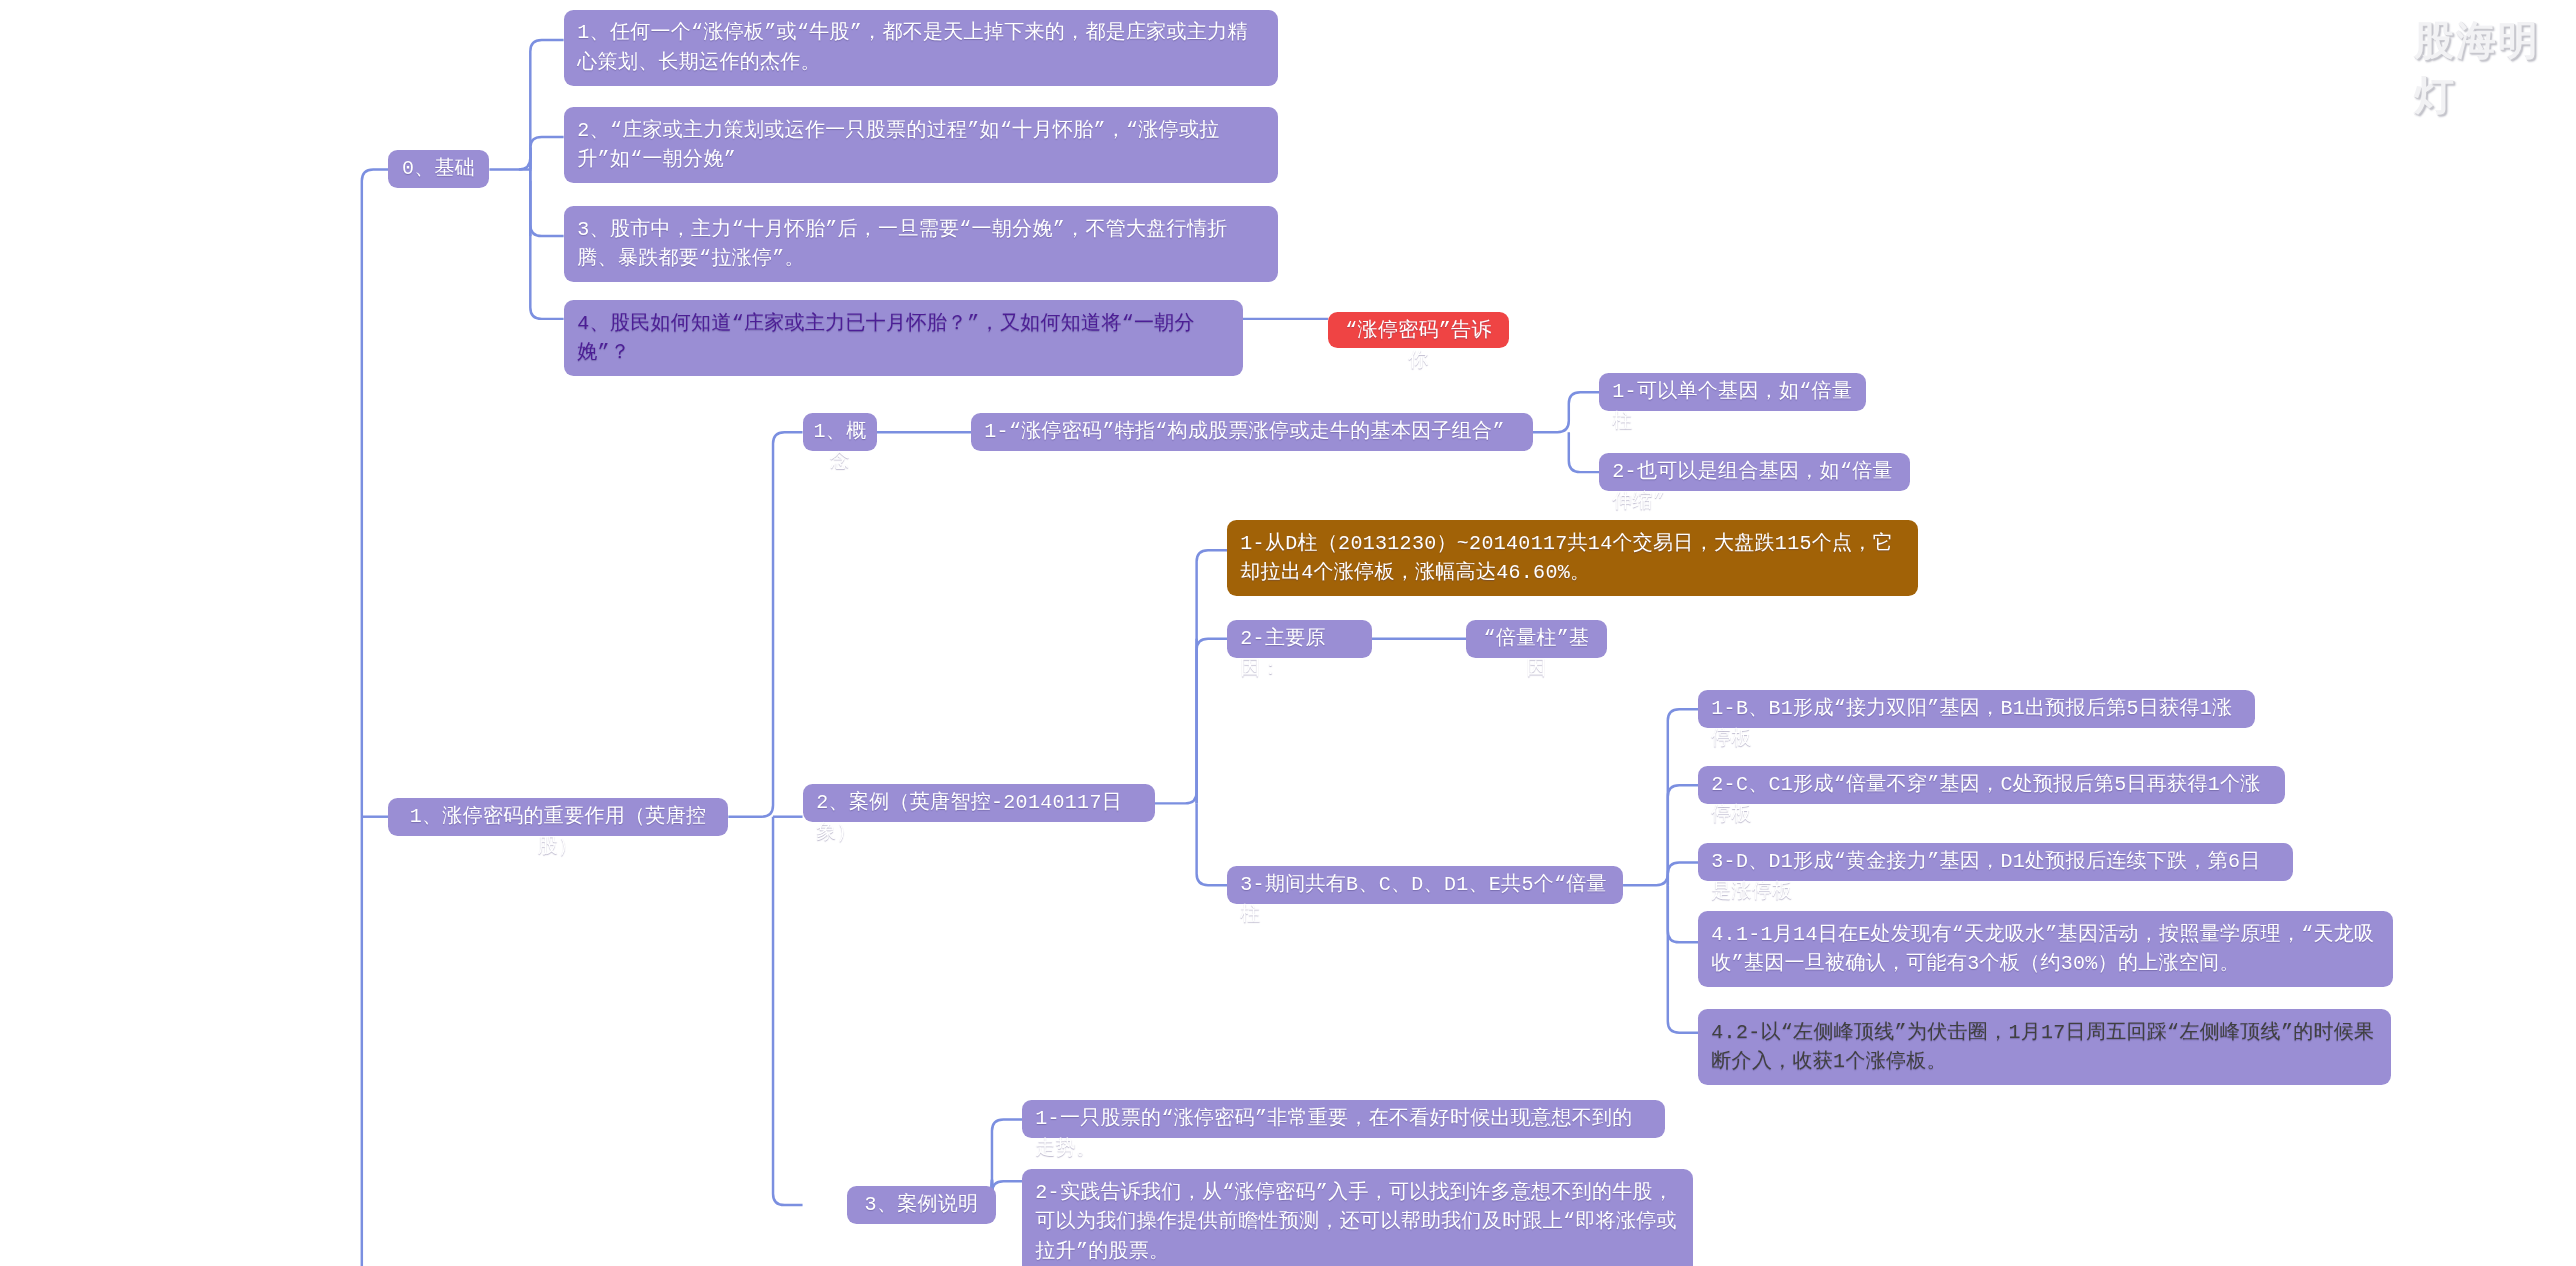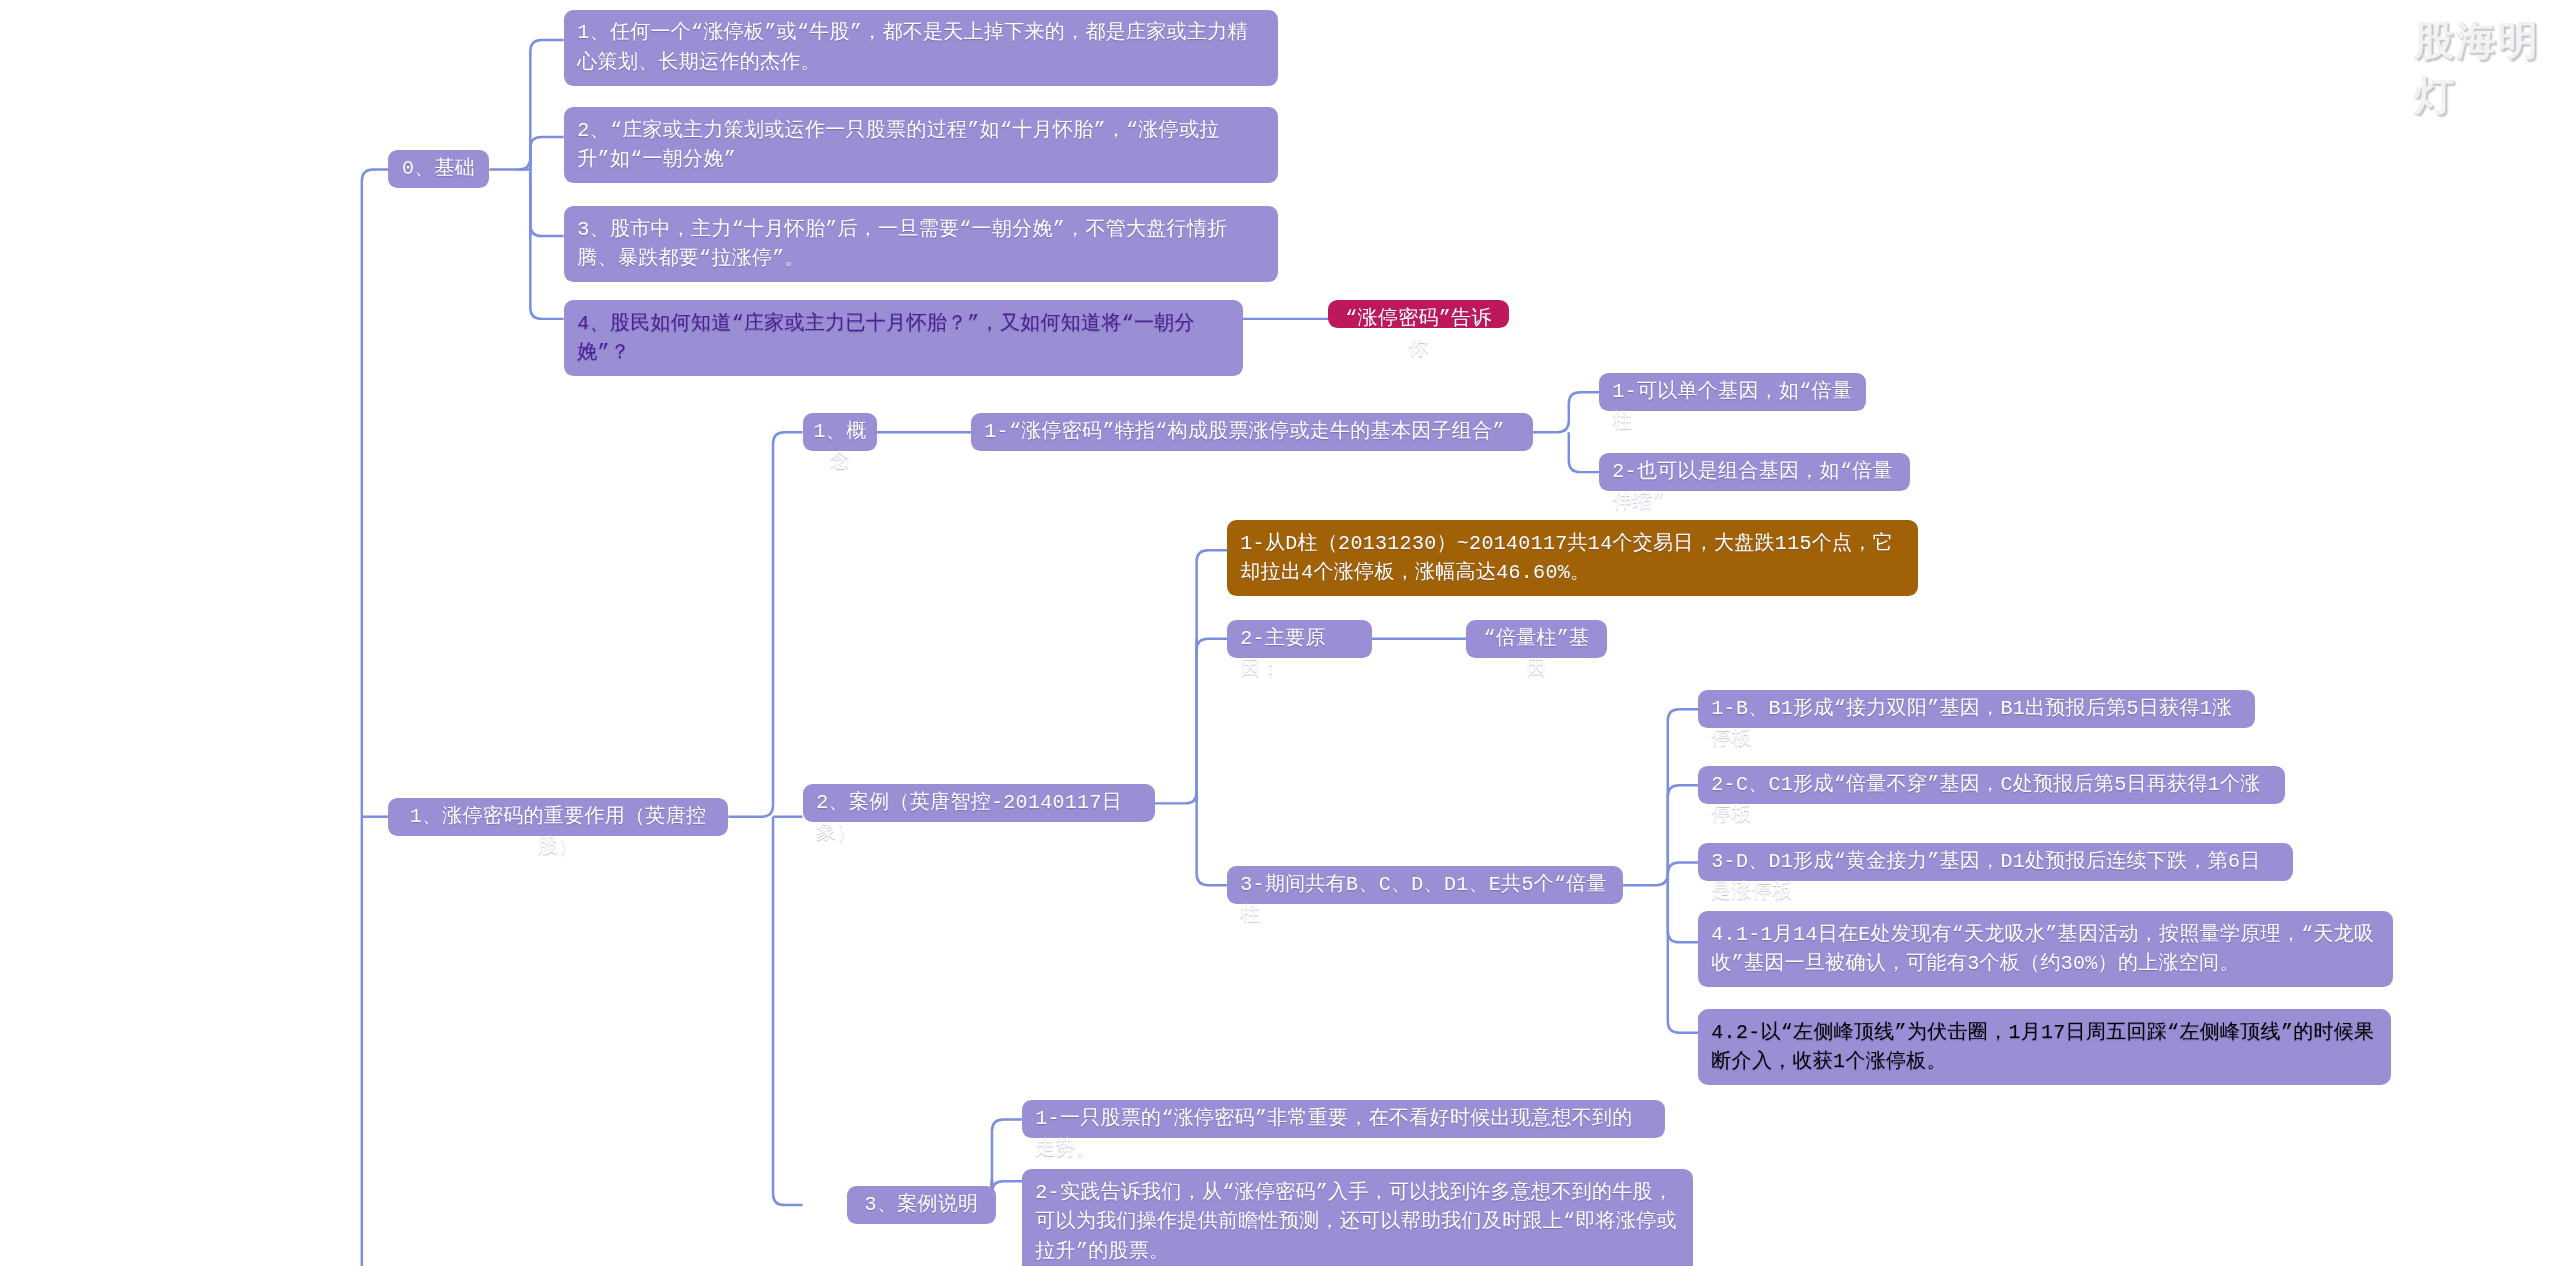--- a/index.html
+++ b/index.html
@@ -103,21 +103,21 @@
   <div class="node center" style="left: 388px; top: 150px; width: 101px; height: 38px; padding: 3.8px 9.5px; line-height: 30.5px; background: rgb(154, 142, 212); color: rgb(255, 255, 255);">0、基础</div>
 
   <div class="node" style="left: 564px; top: 9.5px; width: 714px; background: rgb(154, 142, 212); color: rgb(255, 255, 255);">1、任何一个“涨停板”或“牛股”，都不是天上掉下来的，都是庄家或主力精心策划、长期运作的杰作。</div>
 
   <div class="node" style="left: 564px; top: 107px; width: 714px; background: rgb(154, 142, 212); color: rgb(255, 255, 255);">2、“庄家或主力策划或运作一只股票的过程”如“十月怀胎”，“涨停或拉升”如“一朝分娩”</div>
 
   <div class="node" style="left: 564px; top: 206px; width: 714px; background: rgb(154, 142, 212); color: rgb(255, 255, 255);">3、股市中，主力“十月怀胎”后，一旦需要“一朝分娩”，不管大盘行情折腾、暴跌都要“拉涨停”。</div>
 
   <div class="node" style="left: 564px; top: 300px; width: 679px; background: rgb(154, 142, 212); color: #4c1d95;">4、股民如何知道“庄家或主力已十月怀胎？”，又如何知道将“一朝分娩”？</div>
 
-  <div class="node center" style="left: 1328px; top: 300px; width: 181px; height: 28px; padding: 3.8px 9.5px; line-height: 30.5px; background: #be185d; color: rgb(255, 255, 255);">“涨停密码”告诉你</div>
+  <div class="node center" style="left: 1328px; top: 312px; width: 181px; height: 36px; padding: 3.8px 9.5px; line-height: 30.5px; background: #ef4444; color: rgb(255, 255, 255);">“涨停密码”告诉你</div>
 
   <div class="node center" style="left: 388px; top: 798px; width: 340px; height: 38px; padding: 3.8px 9.5px; line-height: 30.5px; background: rgb(154, 142, 212); color: rgb(255, 255, 255);">1、涨停密码的重要作用（英唐控股）</div>
 
   <div class="node center" style="left: 803px; top: 413px; width: 74px; height: 38px; padding: 3.8px 9.5px; line-height: 30.5px; background: rgb(154, 142, 212); color: rgb(255, 255, 255);">1、概念</div>
 
   <div class="node" style="left: 971px; top: 413px; width: 562px; height: 38px; padding: 3.8px 13.3px; line-height: 30.5px; background: rgb(154, 142, 212); color: rgb(255, 255, 255);">1-“涨停密码”特指“构成股票涨停或走牛的基本因子组合”</div>
 
   <div class="node" style="left: 1599px; top: 373px; width: 267px; height: 38px; padding: 3.8px 13.3px; line-height: 30.5px; background: rgb(154, 142, 212); color: rgb(255, 255, 255);">1-可以单个基因，如“倍量柱</div>
 
   <div class="node" style="left: 1599px; top: 453px; width: 311px; height: 38px; padding: 3.8px 13.3px; line-height: 30.5px; background: rgb(154, 142, 212); color: rgb(255, 255, 255);">2-也可以是组合基因，如“倍量伸缩”</div>
@@ -133,21 +133,21 @@
   <div class="node" style="left: 1227px; top: 866px; width: 396px; height: 38px; padding: 3.8px 13.3px; line-height: 30.5px; background: rgb(154, 142, 212); color: rgb(255, 255, 255);">3-期间共有B、C、D、D1、E共5个“倍量柱</div>
 
   <div class="node" style="left: 1698px; top: 690px; width: 557px; height: 38px; padding: 3.8px 13.3px; line-height: 30.5px; background: rgb(154, 142, 212); color: rgb(255, 255, 255);">1-B、B1形成“接力双阳”基因，B1出预报后第5日获得1涨停板</div>
 
   <div class="node" style="left: 1698px; top: 766px; width: 587px; height: 38px; padding: 3.8px 13.3px; line-height: 30.5px; background: rgb(154, 142, 212); color: rgb(255, 255, 255);">2-C、C1形成“倍量不穿”基因，C处预报后第5日再获得1个涨停板</div>
 
   <div class="node" style="left: 1698px; top: 843px; width: 595px; height: 38px; padding: 3.8px 13.3px; line-height: 30.5px; background: rgb(154, 142, 212); color: rgb(255, 255, 255);">3-D、D1形成“黄金接力”基因，D1处预报后连续下跌，第6日是涨停板</div>
 
   <div class="node" style="left: 1698px; top: 911px; width: 695px; background: rgb(154, 142, 212); color: rgb(255, 255, 255);">4.1-1月14日在E处发现有“天龙吸水”基因活动，按照量学原理，“天龙吸收”基因一旦被确认，可能有3个板（约30%）的上涨空间。</div>
 
-  <div class="node" style="left: 1698px; top: 1009px; width: 693px; background: rgb(154, 142, 212); color: #000000; border-radius: 10px;">4.2-以“左侧峰顶线”为伏击圈，1月17日周五回踩“左侧峰顶线”的时候果断介入，收获1个涨停板。</div>
+  <div class="node" style="left: 1698px; top: 1009px; width: 693px; background: rgb(154, 142, 212); color: #404040;">4.2-以“左侧峰顶线”为伏击圈，1月17日周五回踩“左侧峰顶线”的时候果断介入，收获1个涨停板。</div>
 
   <div class="node center" style="left: 803px; top: 1186px; width: 149px; height: 38px; padding: 3.8px 9.5px; line-height: 30.5px; background: rgb(154, 142, 212); color: rgb(255, 255, 255); margin-left: 44px;">3、案例说明</div>
 
   <div class="node" style="left: 1022px; top: 1100px; width: 643px; height: 38px; padding: 3.8px 13.3px; line-height: 30.5px; background: rgb(154, 142, 212); color: rgb(255, 255, 255);">1-一只股票的“涨停密码”非常重要，在不看好时候出现意想不到的走势。</div>
 
   <div class="node" style="left: 1022px; top: 1169px; width: 671px; background: rgb(154, 142, 212); color: rgb(255, 255, 255);">2-实践告诉我们，从“涨停密码”入手，可以找到许多意想不到的牛股，可以为我们操作提供前瞻性预测，还可以帮助我们及时跟上“即将涨停或拉升”的股票。</div>
 
   <div class="watermark" style="left:2414px;top:13.3px;">股海明灯</div>
 
 </div>

